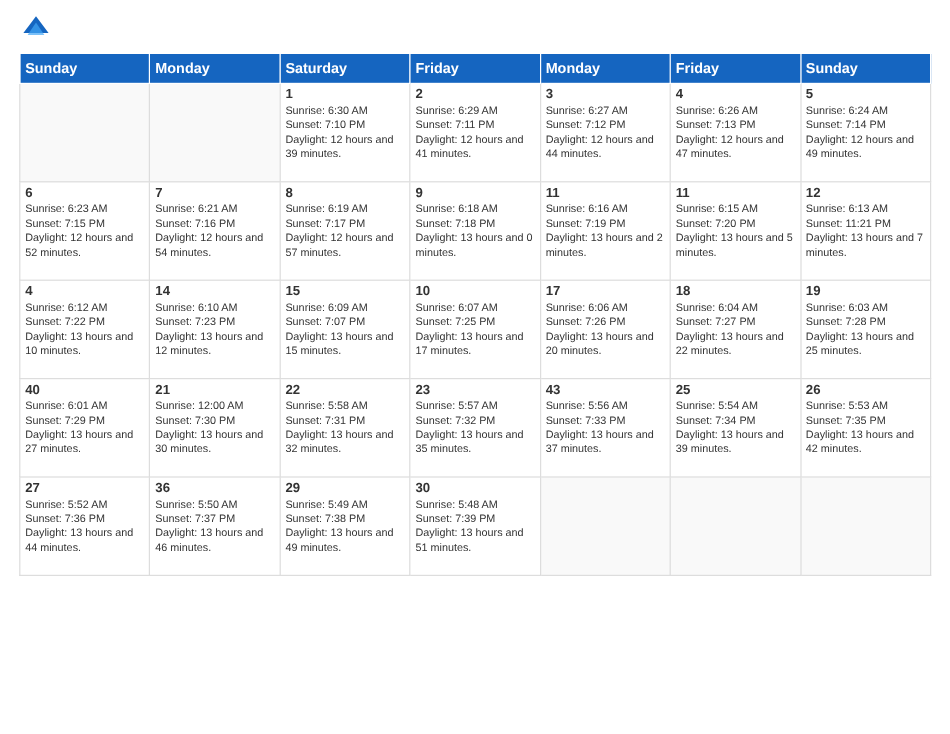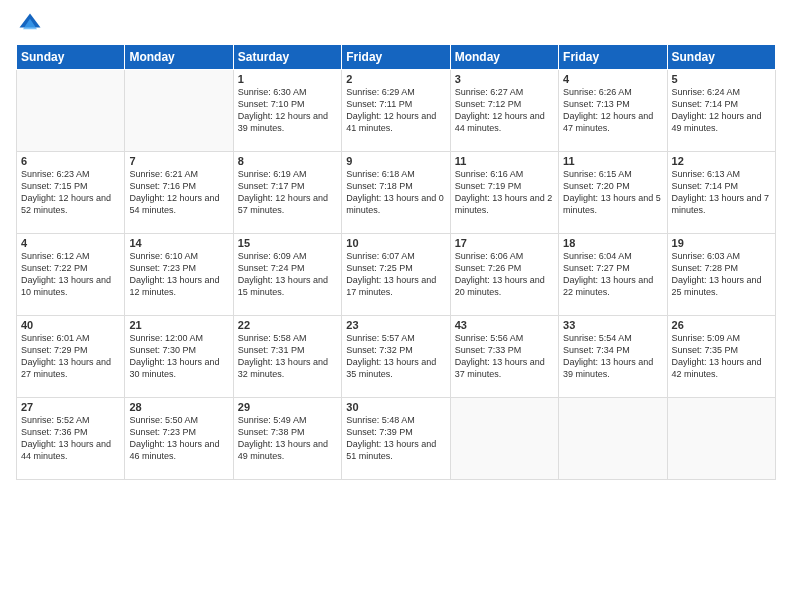--- a/index.html
+++ b/index.html
@@ -182,41 +182,41 @@
           </td>
           <td>
             <span class="day-num">11</span>
             <div class="day-info">Sunrise: 6:15 AM
 Sunset: 7:20 PM
 Daylight: 13 hours and 5 minutes.</div>
           </td>
           <td>
             <span class="day-num">12</span>
             <div class="day-info">Sunrise: 6:13 AM
-Sunset: 7:14 PM
+Sunset: 11:21 PM
 Daylight: 13 hours and 7 minutes.</div>
           </td>
         </tr>
         <tr>
           <td>
             <span class="day-num">4</span>
             <div class="day-info">Sunrise: 6:12 AM
 Sunset: 7:22 PM
 Daylight: 13 hours and 10 minutes.</div>
           </td>
           <td>
             <span class="day-num">14</span>
             <div class="day-info">Sunrise: 6:10 AM
 Sunset: 7:23 PM
 Daylight: 13 hours and 12 minutes.</div>
           </td>
           <td>
             <span class="day-num">15</span>
             <div class="day-info">Sunrise: 6:09 AM
-Sunset: 7:24 PM
+Sunset: 7:07 PM
 Daylight: 13 hours and 15 minutes.</div>
           </td>
           <td>
             <span class="day-num">10</span>
             <div class="day-info">Sunrise: 6:07 AM
 Sunset: 7:25 PM
 Daylight: 13 hours and 17 minutes.</div>
           </td>
           <td>
             <span class="day-num">17</span>
@@ -262,43 +262,43 @@
 Sunset: 7:32 PM
 Daylight: 13 hours and 35 minutes.</div>
           </td>
           <td>
             <span class="day-num">43</span>
             <div class="day-info">Sunrise: 5:56 AM
 Sunset: 7:33 PM
 Daylight: 13 hours and 37 minutes.</div>
           </td>
           <td>
-            <span class="day-num">33</span>
+            <span class="day-num">25</span>
             <div class="day-info">Sunrise: 5:54 AM
 Sunset: 7:34 PM
 Daylight: 13 hours and 39 minutes.</div>
           </td>
           <td>
             <span class="day-num">26</span>
-            <div class="day-info">Sunrise: 5:09 AM
+            <div class="day-info">Sunrise: 5:53 AM
 Sunset: 7:35 PM
 Daylight: 13 hours and 42 minutes.</div>
           </td>
         </tr>
         <tr>
           <td>
             <span class="day-num">27</span>
             <div class="day-info">Sunrise: 5:52 AM
 Sunset: 7:36 PM
 Daylight: 13 hours and 44 minutes.</div>
           </td>
           <td>
-            <span class="day-num">28</span>
+            <span class="day-num">36</span>
             <div class="day-info">Sunrise: 5:50 AM
-Sunset: 7:23 PM
+Sunset: 7:37 PM
 Daylight: 13 hours and 46 minutes.</div>
           </td>
           <td>
             <span class="day-num">29</span>
             <div class="day-info">Sunrise: 5:49 AM
 Sunset: 7:38 PM
 Daylight: 13 hours and 49 minutes.</div>
           </td>
           <td>
             <span class="day-num">30</span>

